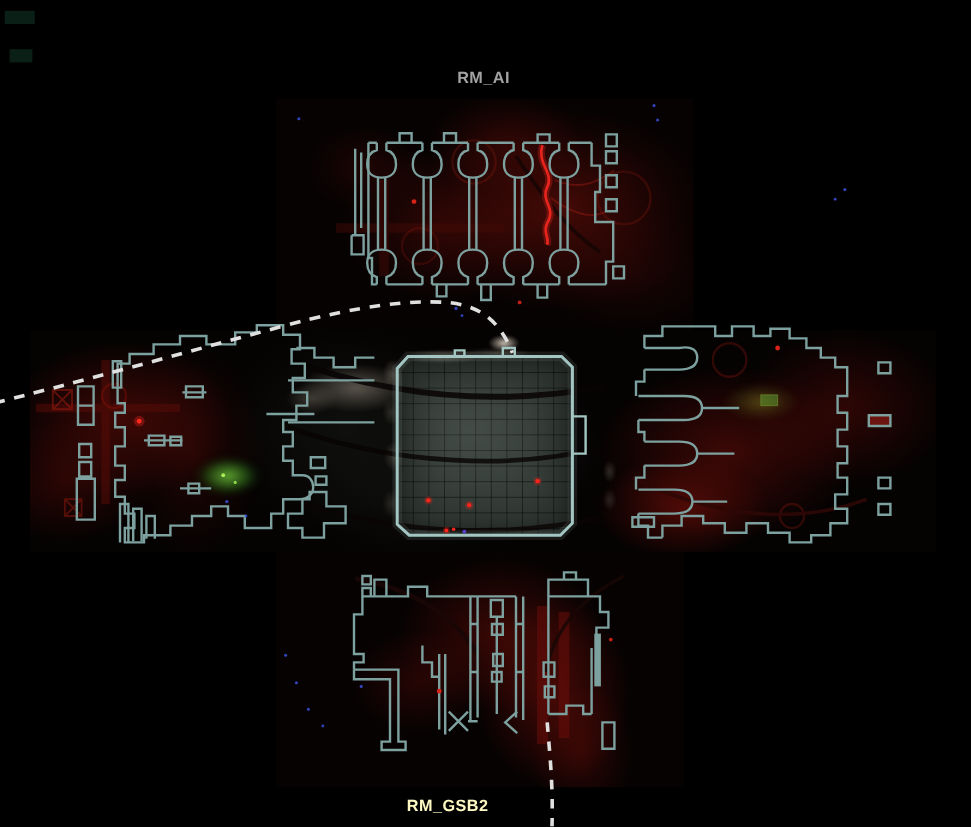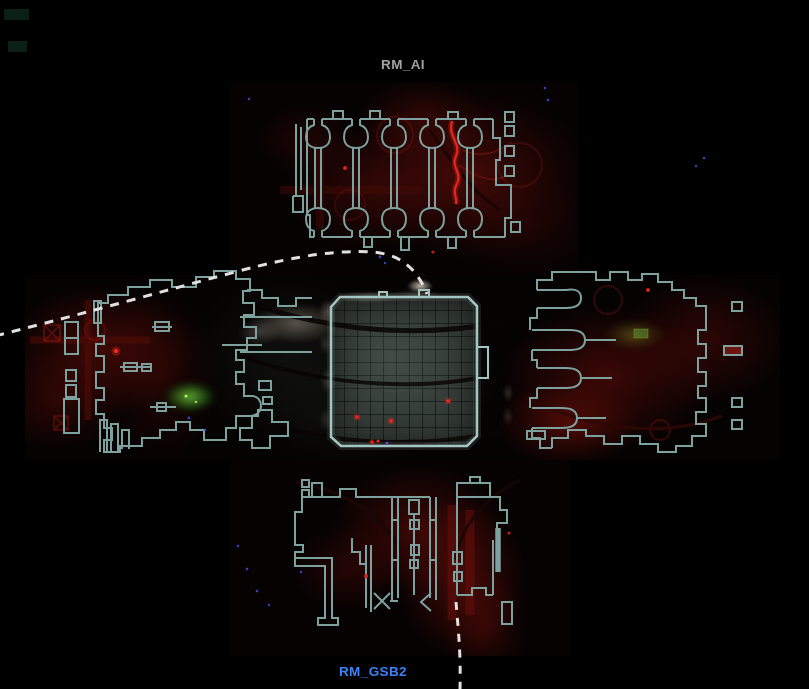--- a/index.html
+++ b/index.html
@@ -94,21 +94,21 @@
   .cm-2{left:8px;top:41px;width:19px;height:11px;}
   
   .overlay{position:absolute;left:0;top:0;}
   
   .room-label{
     position:absolute;width:140px;text-align:center;
     font-size:13.5px;font-weight:700;letter-spacing:.4px;
     color:#a2a2a2;text-shadow:0 1px 2px #000;
   }
   .label-north{left:333px;top:57px;}
-  .label-south{left:303px;top:664px;color:#3b82f6;}
+  .label-south{left:303px;top:664px;color:#fef9c3;}
 </style>
 </head>
 <body>
 
 <div class="stage">
 
   <div class="panel sector-north"></div>
   <div class="panel sector-mid"></div>
   <div class="panel sector-south"></div>
 

